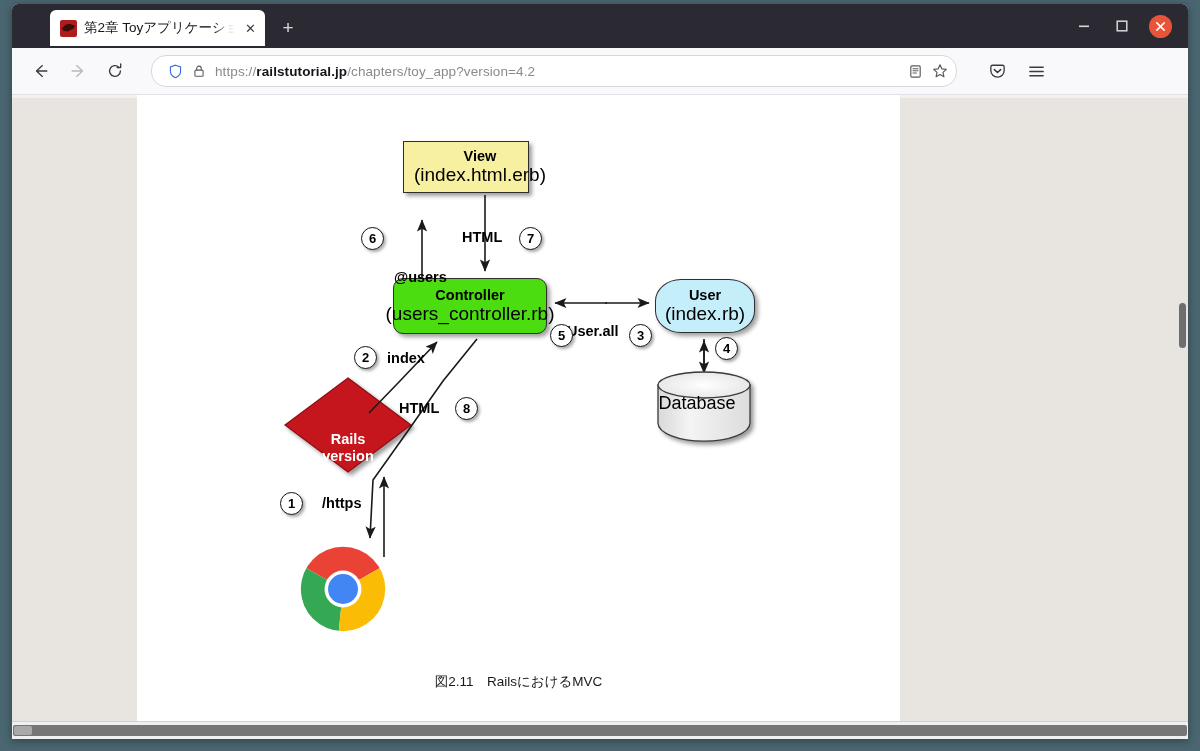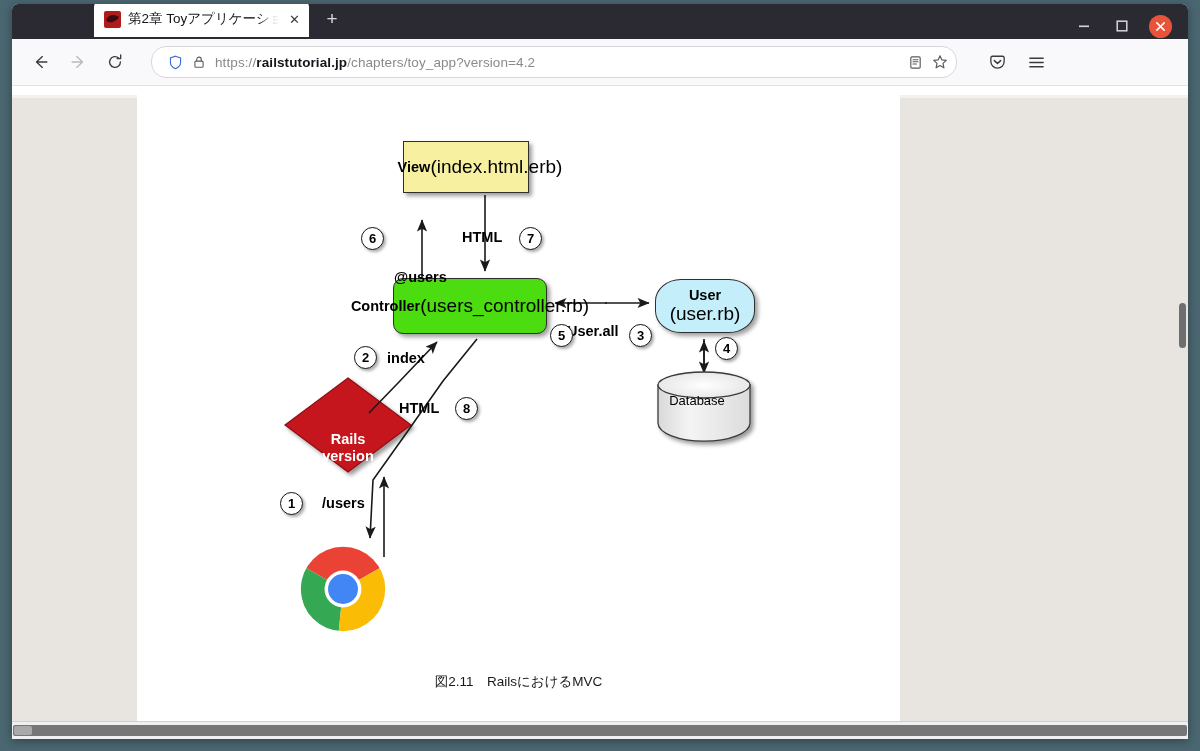--- a/index.html
+++ b/index.html
@@ -21,25 +21,24 @@
     left: 12px; top: 4px; right: 12px; bottom: 12px;
     background: #ffffff;
     border-radius: 6px 6px 0 0;
     overflow: hidden;
     box-shadow: 0 2px 10px rgba(0,0,0,.35);
   }
 
   
   .tabstrip {
     position: relative;
-    height: 35px;
+    height: 44px;
     background: #2b2a33;
     display: flex;
     align-items: flex-end;
-    padding-left: 44px;
   }
   .tab {
     position: relative;
     margin-left: 38px;
     margin-bottom: 2px;
     height: 36px;
     width: 215px;
     background: #ffffff;
     border-radius: 6px 6px 0 0;
     display: flex;
@@ -241,32 +240,32 @@
     color: #000;
   }
   .node .t1 { font-weight: 700; font-size: 14.5px; }
   .node .t2 { font-size: 19px; }
 
   .node-view {
     left: 266px; top: 46px;
     width: 126px; height: 52px;
     background: #f7f0a0;
     border: 1.6px solid #2f2f2f;
-    display: flex; flex-direction: row;
+    display: flex; flex-direction: column;
     align-items: center; justify-content: center;
     box-shadow: 3px 3px 4px rgba(0,0,0,.38);
     padding-left: 28px;
   }
   .node-controller {
     left: 256px; top: 183px;
     width: 154px; height: 56px;
     background: #4bdd10;
     border: 1.6px solid #2f2f2f;
     border-radius: 10px;
-    display: flex; flex-direction: row;
+    display: flex; flex-direction: column;
     align-items: center; justify-content: center;
     box-shadow: 3px 3px 4px rgba(0,0,0,.38);
   }
   .node-model {
     left: 518px; top: 184px;
     width: 100px; height: 54px;
     background: #c5eefb;
     border: 1.6px solid #2f2f2f;
     border-radius: 26px / 22px;
     display: flex; flex-direction: column;
@@ -279,21 +278,21 @@
     font-size: 14.5px;
     font-weight: 700;
     color: #000;
     white-space: nowrap;
   }
   .db-label {
     position: absolute;
     left: 521px; top: 298px;
     width: 78px;
     text-align: center;
-    font-size: 13px;
+    font-size: 18px;
     font-weight: 400;
     color: #000;
   }
   .router-label {
     position: absolute;
     left: 163px; top: 312px;
     width: 96px;
     text-align: center;
     font-size: 14.5px;
     font-weight: 700;
@@ -482,21 +481,21 @@
               <div class="t2">(index.html.erb)</div>
             </div>
 
             <div class="node node-controller">
               <div class="t1">Controller</div>
               <div class="t2">(users_controller.rb)</div>
             </div>
 
             <div class="node node-model">
               <div class="t1">User</div>
-              <div class="t2">(user.rb)</div>
+              <div class="t2">(index.rb)</div>
             </div>
 
             <div class="db-label">Database</div>
 
             <div class="router-label">
               <div>Rails</div>
               <div>version</div>
             </div>
 
             <div class="chrome-logo">
@@ -509,21 +508,21 @@
                 <g clip-path="url(#cc)">
                   <path d="M50 50 L96 24 A50 50 0 0 0 8 26 Z" fill="#ea4335"></path>
                   <path d="M50 50 L8 26 A50 50 0 0 0 45 99.7 Z" fill="#34a853"></path>
                   <path d="M50 50 L45 99.7 A50 50 0 0 0 96 24 Z" fill="#fbbc05"></path>
                 </g>
                 <circle cx="50" cy="50" r="21" fill="#ffffff"></circle>
                 <circle cx="50" cy="50" r="17" fill="#4285f4"></circle>
               </svg>
             </div>
 
-            <div class="label" style="left:185px; top:400px;">/users</div>
+            <div class="label" style="left:185px; top:400px;">/https</div>
             <div class="label" style="left:250px; top:255px;">index</div>
             <div class="label" style="left:262px; top:305px;">HTML</div>
             <div class="label" style="left:257px; top:134px;margin-top:40px;">@users</div>
             <div class="label" style="left:325px; top:134px;">HTML</div>
             <div class="label" style="left:430px; top:197px;margin-top:31px;">User.all</div>
 
             <div class="circ" style="left:143px; top:397px;">1</div>
             <div class="circ" style="left:217px; top:251px;">2</div>
             <div class="circ" style="left:492px; top:229px;">3</div>
             <div class="circ" style="left:578px; top:242px;">4</div>

